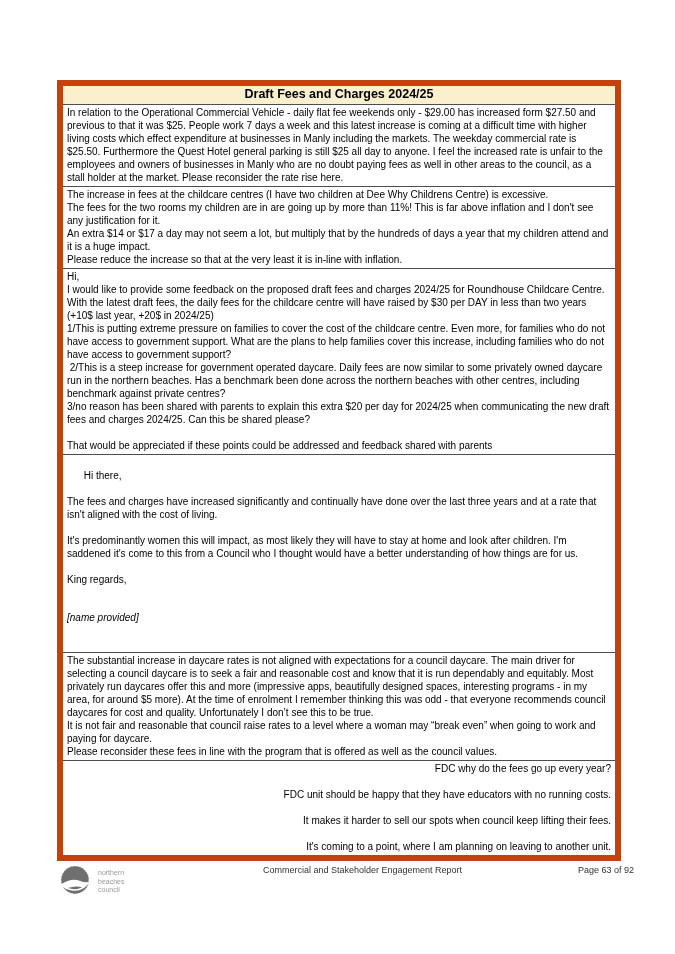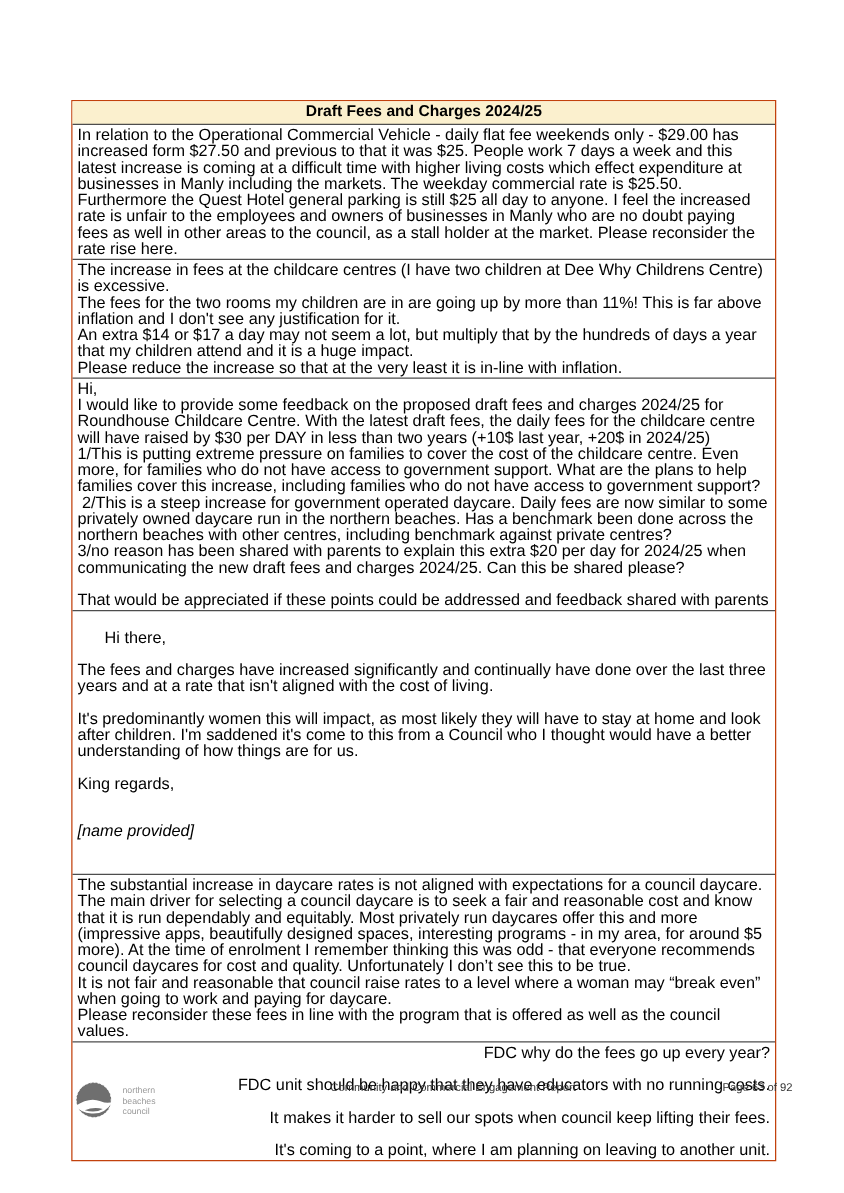--- a/index.html
+++ b/index.html
@@ -13,37 +13,37 @@
     width: 675px;
     height: 954px;
     background: #ffffff;
     overflow: hidden;
   }
   .doc-table {
     position: absolute;
     left: 57px;
     top: 80px;
     width: 564px;
-    border: 1px solid #c2410c;
+    border: 6px solid #c2410c;
     box-sizing: border-box;
   }
   .table-title {
     background: #fbf0ce;
     border-bottom: 1px solid #4d4d4d;
     font-size: 12.5px;
     font-weight: bold;
     color: #000000;
     text-align: center;
     padding: 2px 0 3px 0;
     line-height: 13px;
   }
   .table-row {
     border-bottom: 1px solid #4d4d4d;
     padding: 1px 4px 2px 4px;
-    font-size: 13px;
+    font-size: 10px;
     line-height: 13px;
     color: #000000;
     white-space: pre-wrap;
   }
   .table-row:last-child {
     border-bottom: none;
     text-align: right;
   }
   .signature-italic {
     font-style: italic;
@@ -144,18 +144,18 @@
           <path d="M4 25 Q 16 17 26 21 Q 33 24 37 21 Q 30 33 18 32 Q 8 31 4 25 Z" fill="#ffffff"></path>
           <path d="M12 29 Q 20 26 28 28 Q 21 32 12 29 Z" fill="#6f6f6f"></path>
           <circle cx="20" cy="20" r="15.5" fill="none" stroke="#ffffff" stroke-width="0.8" stroke-dasharray="1.5 1.8"></circle>
         </svg>
       </span>
       <span class="logo-text">northern
 beaches
 council</span>
     </div>
     <div class="footer-center">
-      <div>Community and Commercial Engagement Report</div>
+      <div>Commercial and Stakeholder Engagement Report</div>
     </div>
     <div class="footer-page">Page 63 of 92</div>
   </div>
 
 </div>
 
 </body></html>

